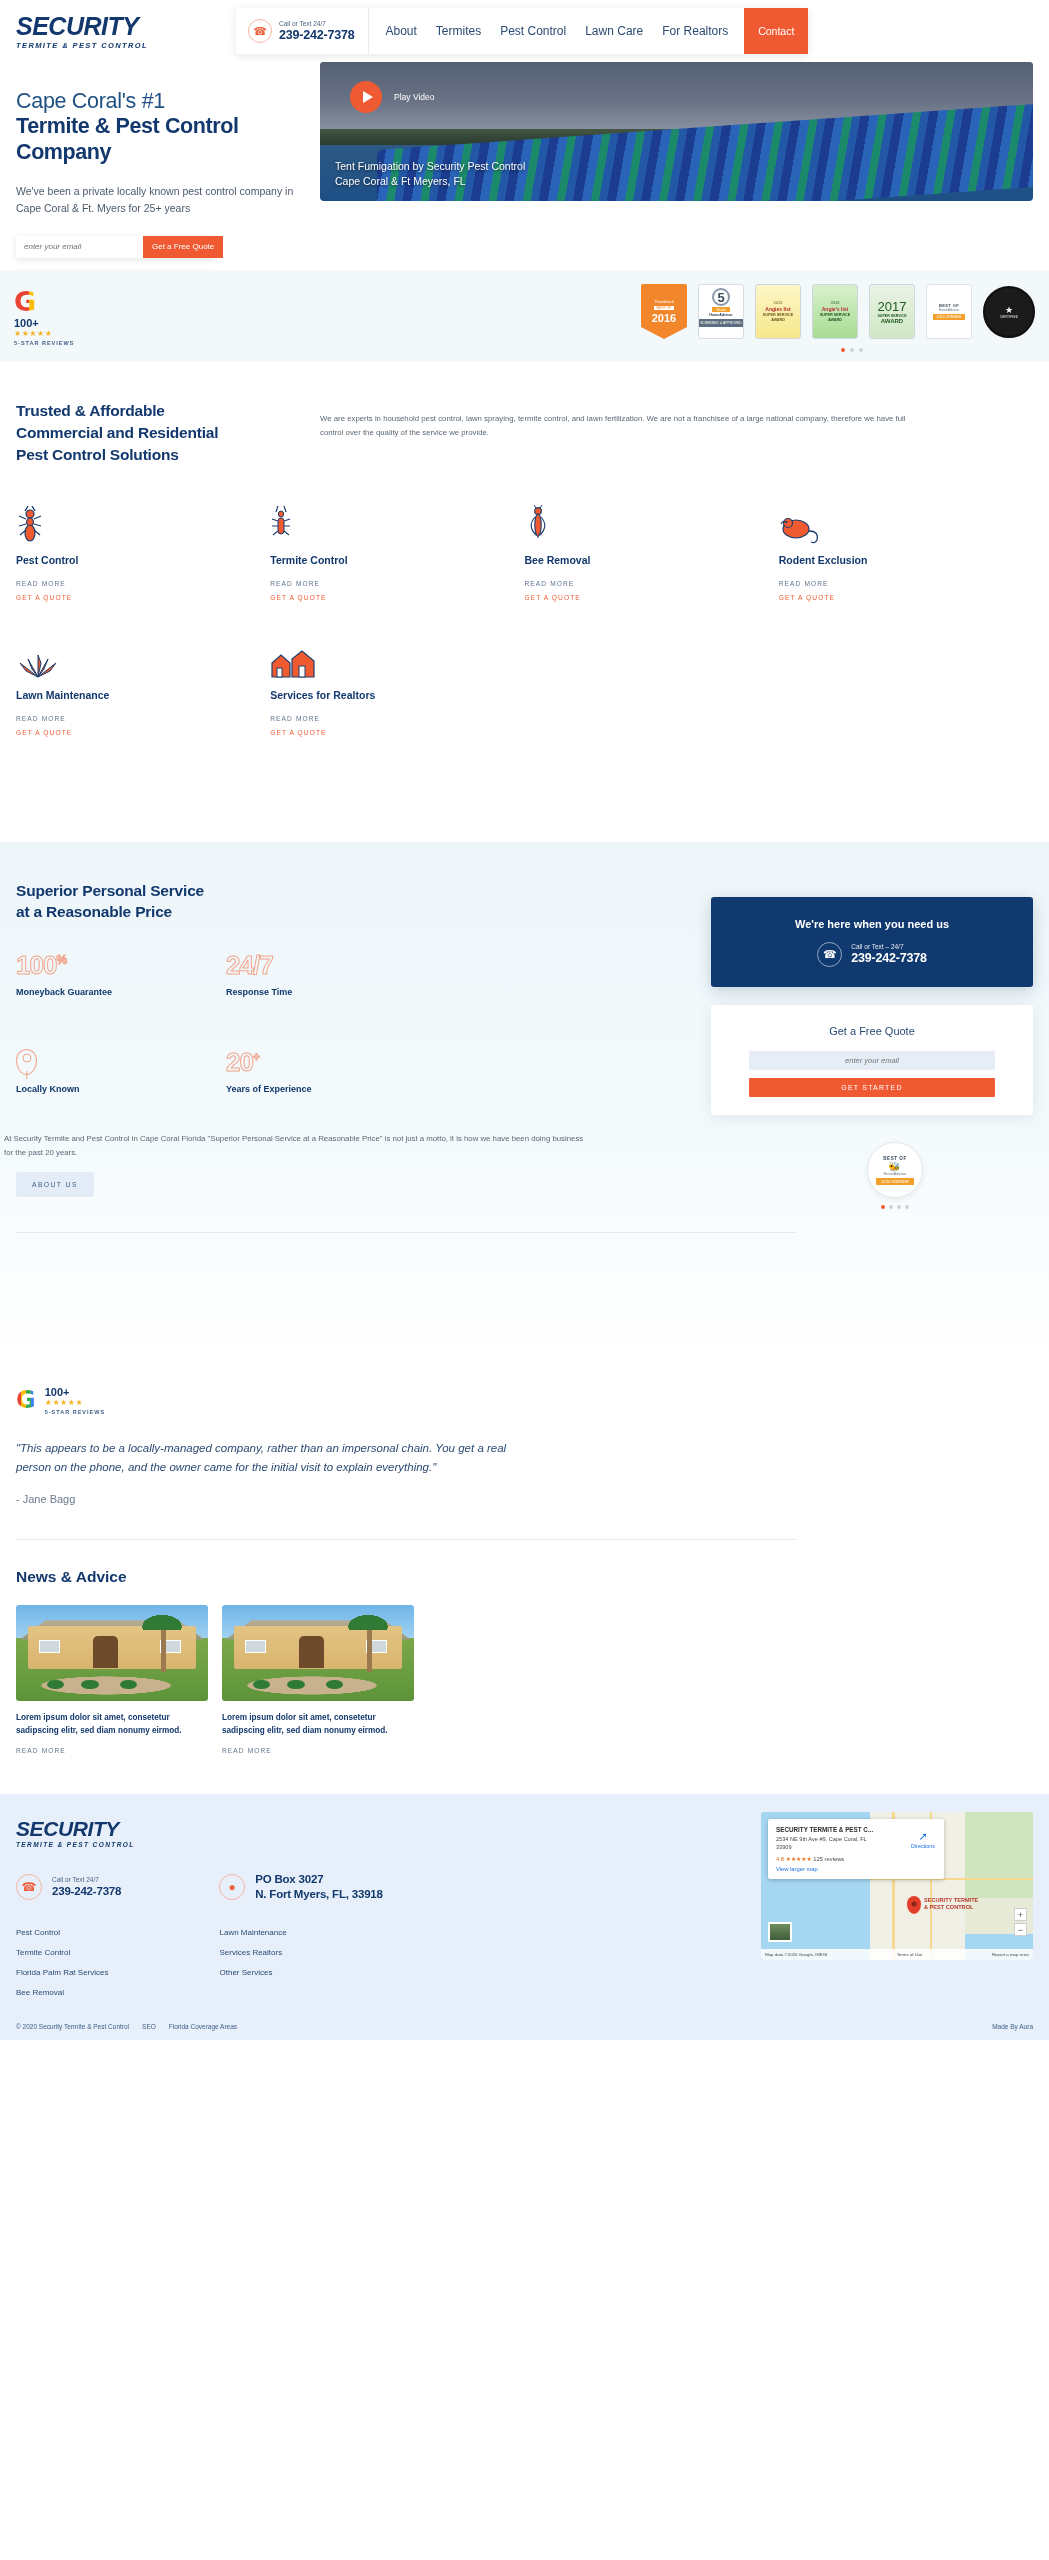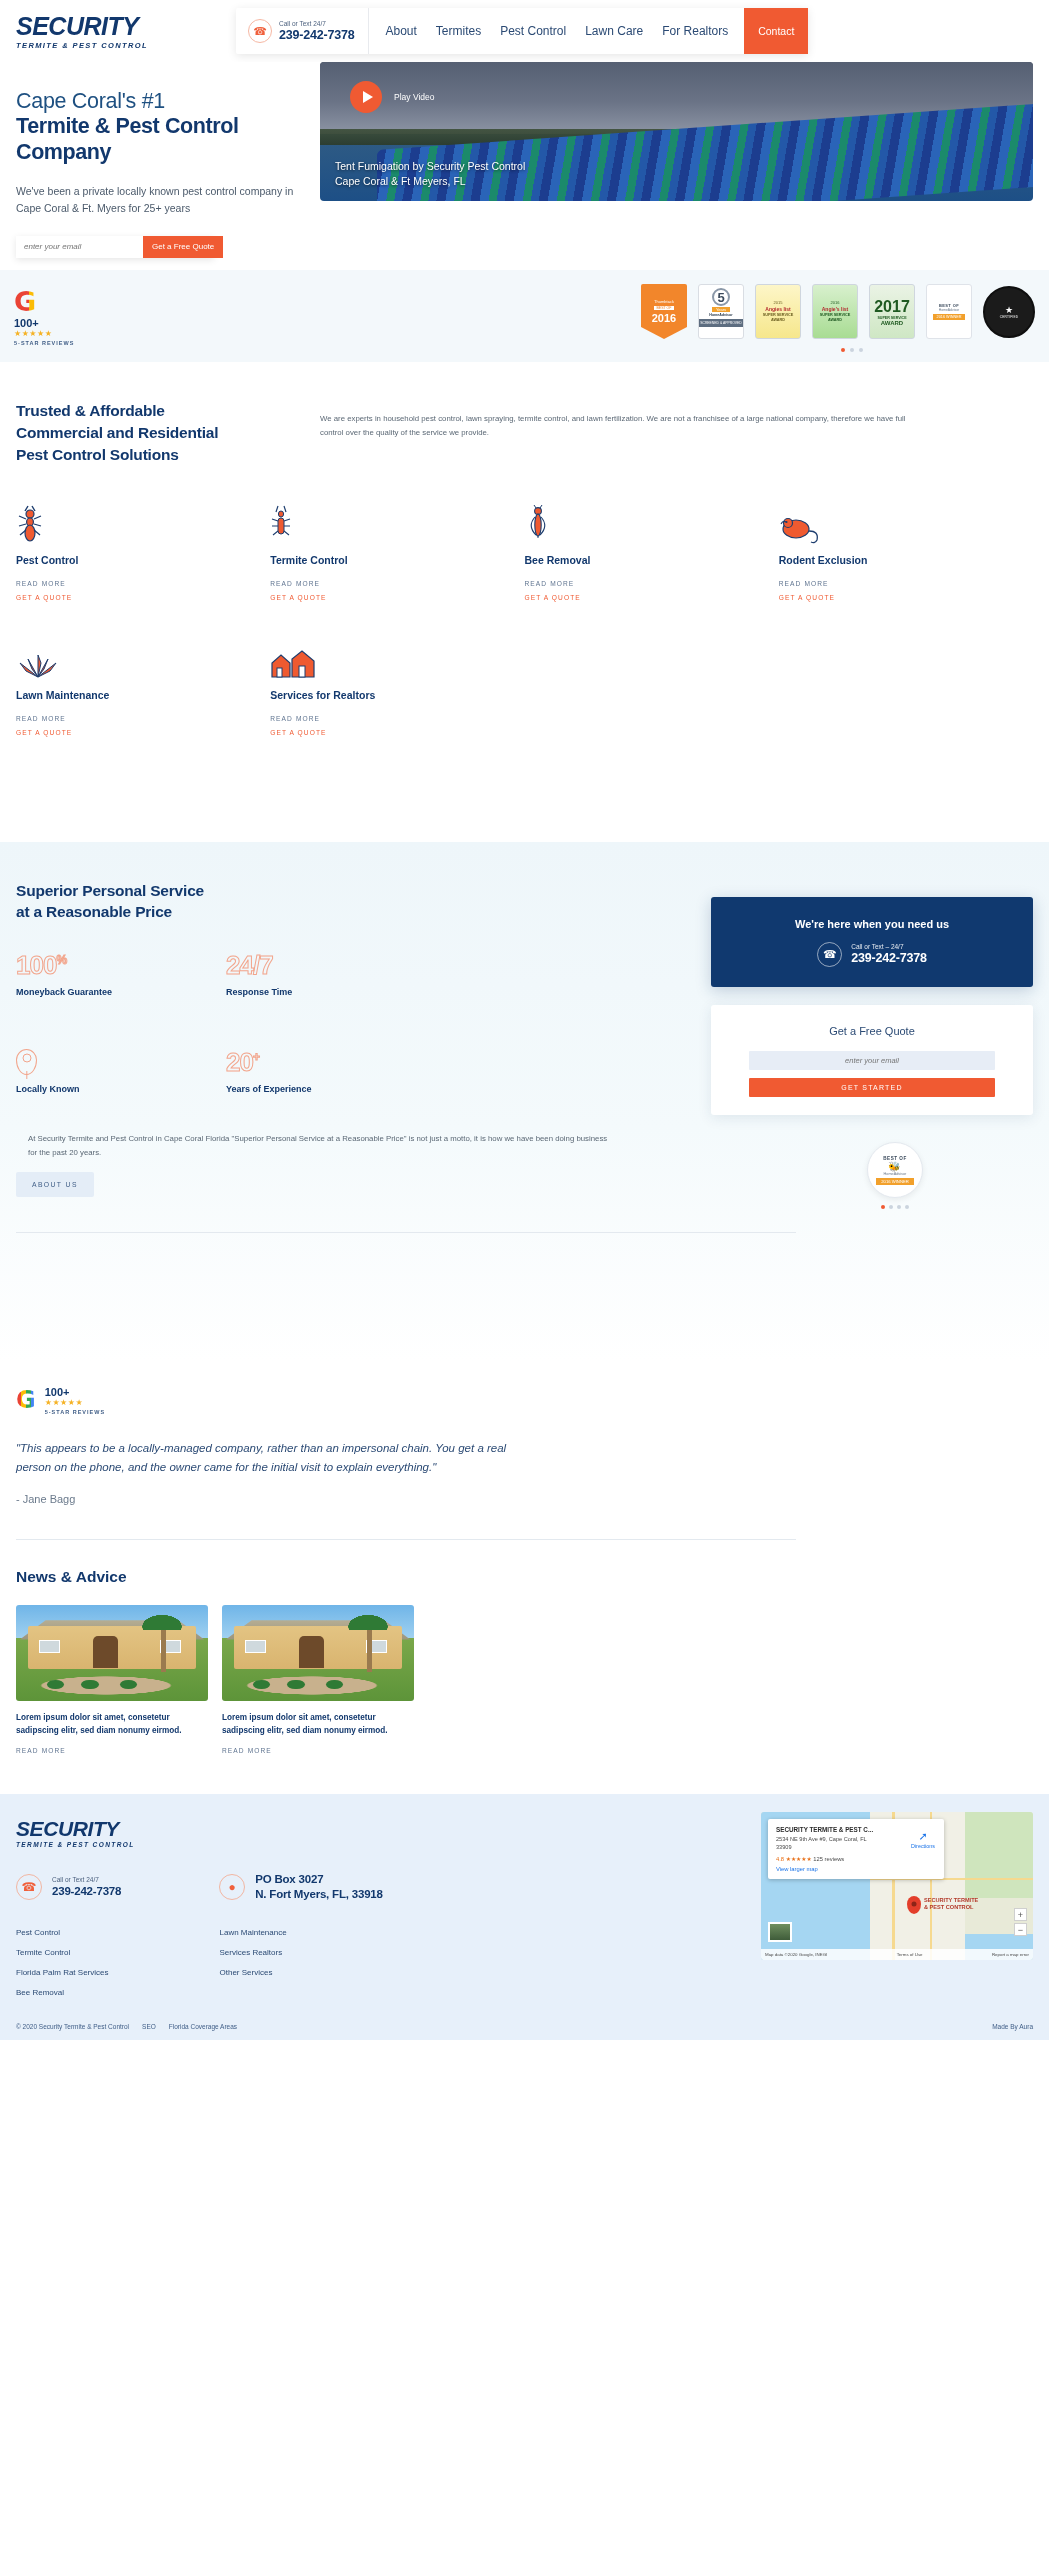--- a/index.html
+++ b/index.html
@@ -164,21 +164,21 @@
   }
   .bdg-al .y { font-size: 4px; }
   .bdg-al .n { font-size: 5px; font-weight: 700; color: #b4292f;}
   .bdg-al .s { font-size: 3.8px; font-weight: 700; line-height:1.2;}
   .bdg-al.green { background: linear-gradient(#d8f0cd,#a8dc93); color:#1f5a21; }
   .bdg-2017 {
     width: 100%; height: 100%; border-radius: 3px; border: 1px solid #cfd6de;
     background: linear-gradient(#eaf3e5,#cfe7c4); color: #1f5a21;
     display:flex;flex-direction:column;align-items:center;justify-content:center;
   }
-  .bdg-2017 .yy { font-size: 16px; font-weight: 700; }
+  .bdg-2017 .yy { font-size: 13px; font-weight: 400; }
   .bdg-2017 .l1 { font-size: 3.6px; font-weight:700; }
   .bdg-2017 .l2 { font-size: 6px; font-weight:700; }
   .bdg-best {
     width: 100%; height: 100%; border-radius: 3px; border: 1px solid #dfe3e9;
     background: #fff; display:flex;flex-direction:column;align-items:center;justify-content:center;
     color: #3b4a5c;
   }
   .bdg-best .b1 { font-size: 4px; font-weight: 700; letter-spacing:.4px;}
   .bdg-best .b2 { font-size: 3.4px; color:#6b7a8c; }
   .bdg-best .b3 { font-size: 3.8px; background:#f2a02b; color:#fff; padding:1px 4px; margin-top:2px;}
@@ -231,21 +231,21 @@
   .stat-pin::after {
     content:''; position:absolute; width:7px;height:7px;border:1.4px solid #f2a58c;
     border-radius:50%; left:50%; top:34%; transform:translate(-50%,-50%);
   }
   .stat-pin::before {
     content:''; position:absolute; width:1.4px; height:8px; background:#f2a58c;
     left:50%; bottom:-5px; transform:translateX(-50%) rotate(0deg);
   }
   .stat-lbl { font-size: 9px; font-weight: 700; color: #12386d; margin-top: 9px; }
   .sup-para {
-    position: absolute; left: 28px; top: 290px; width: 580px;
+    position: absolute; left: 4px; top: 290px; width: 580px;
     font-size: 7.8px; color: #5b6875; line-height: 1.8;
   }
   .about-btn {
     position: absolute; left: 16px; top: 330px; background: #e4edf7;
     color: #3f5d86; font-size: 6.8px; letter-spacing: 1.4px;
     padding: 9px 16px; border: none; border-radius: 2px; cursor: pointer;
     font-family: "Liberation Sans", sans-serif;
   }
   .sup-divider { position: absolute; left: 16px; top: 390px; width: 780px; height: 1px; background: #e3e9ef; }
 

